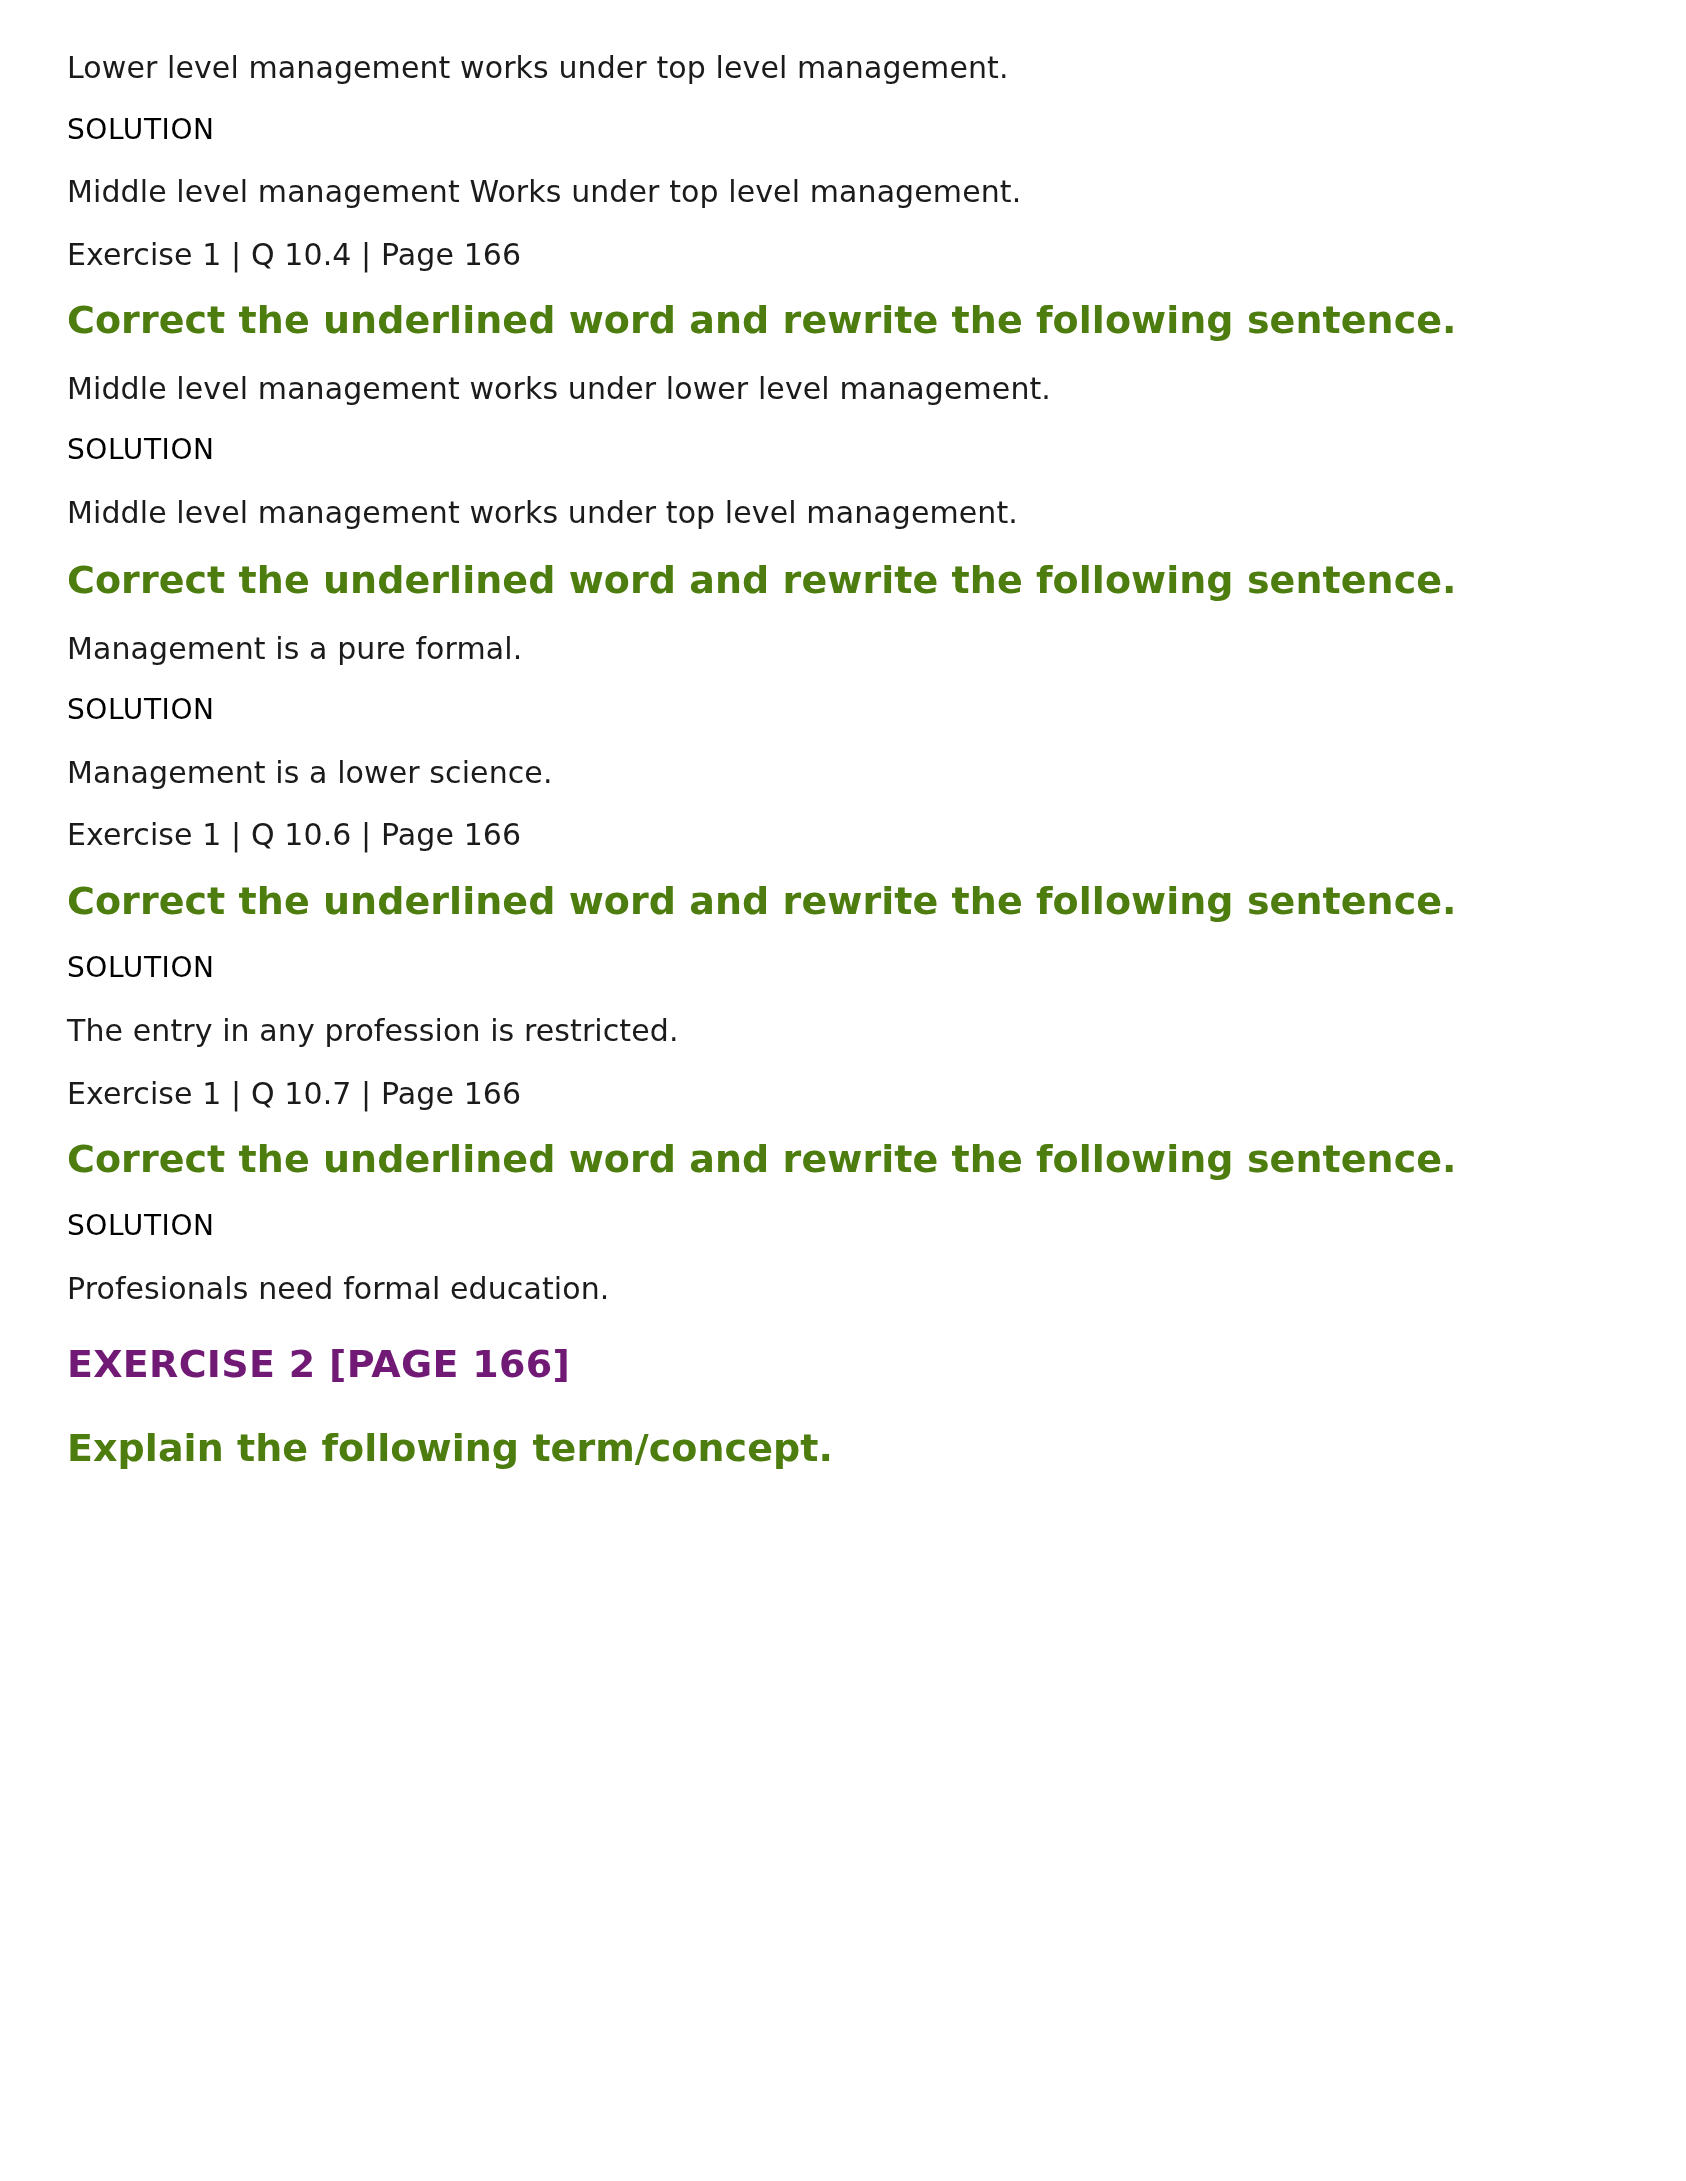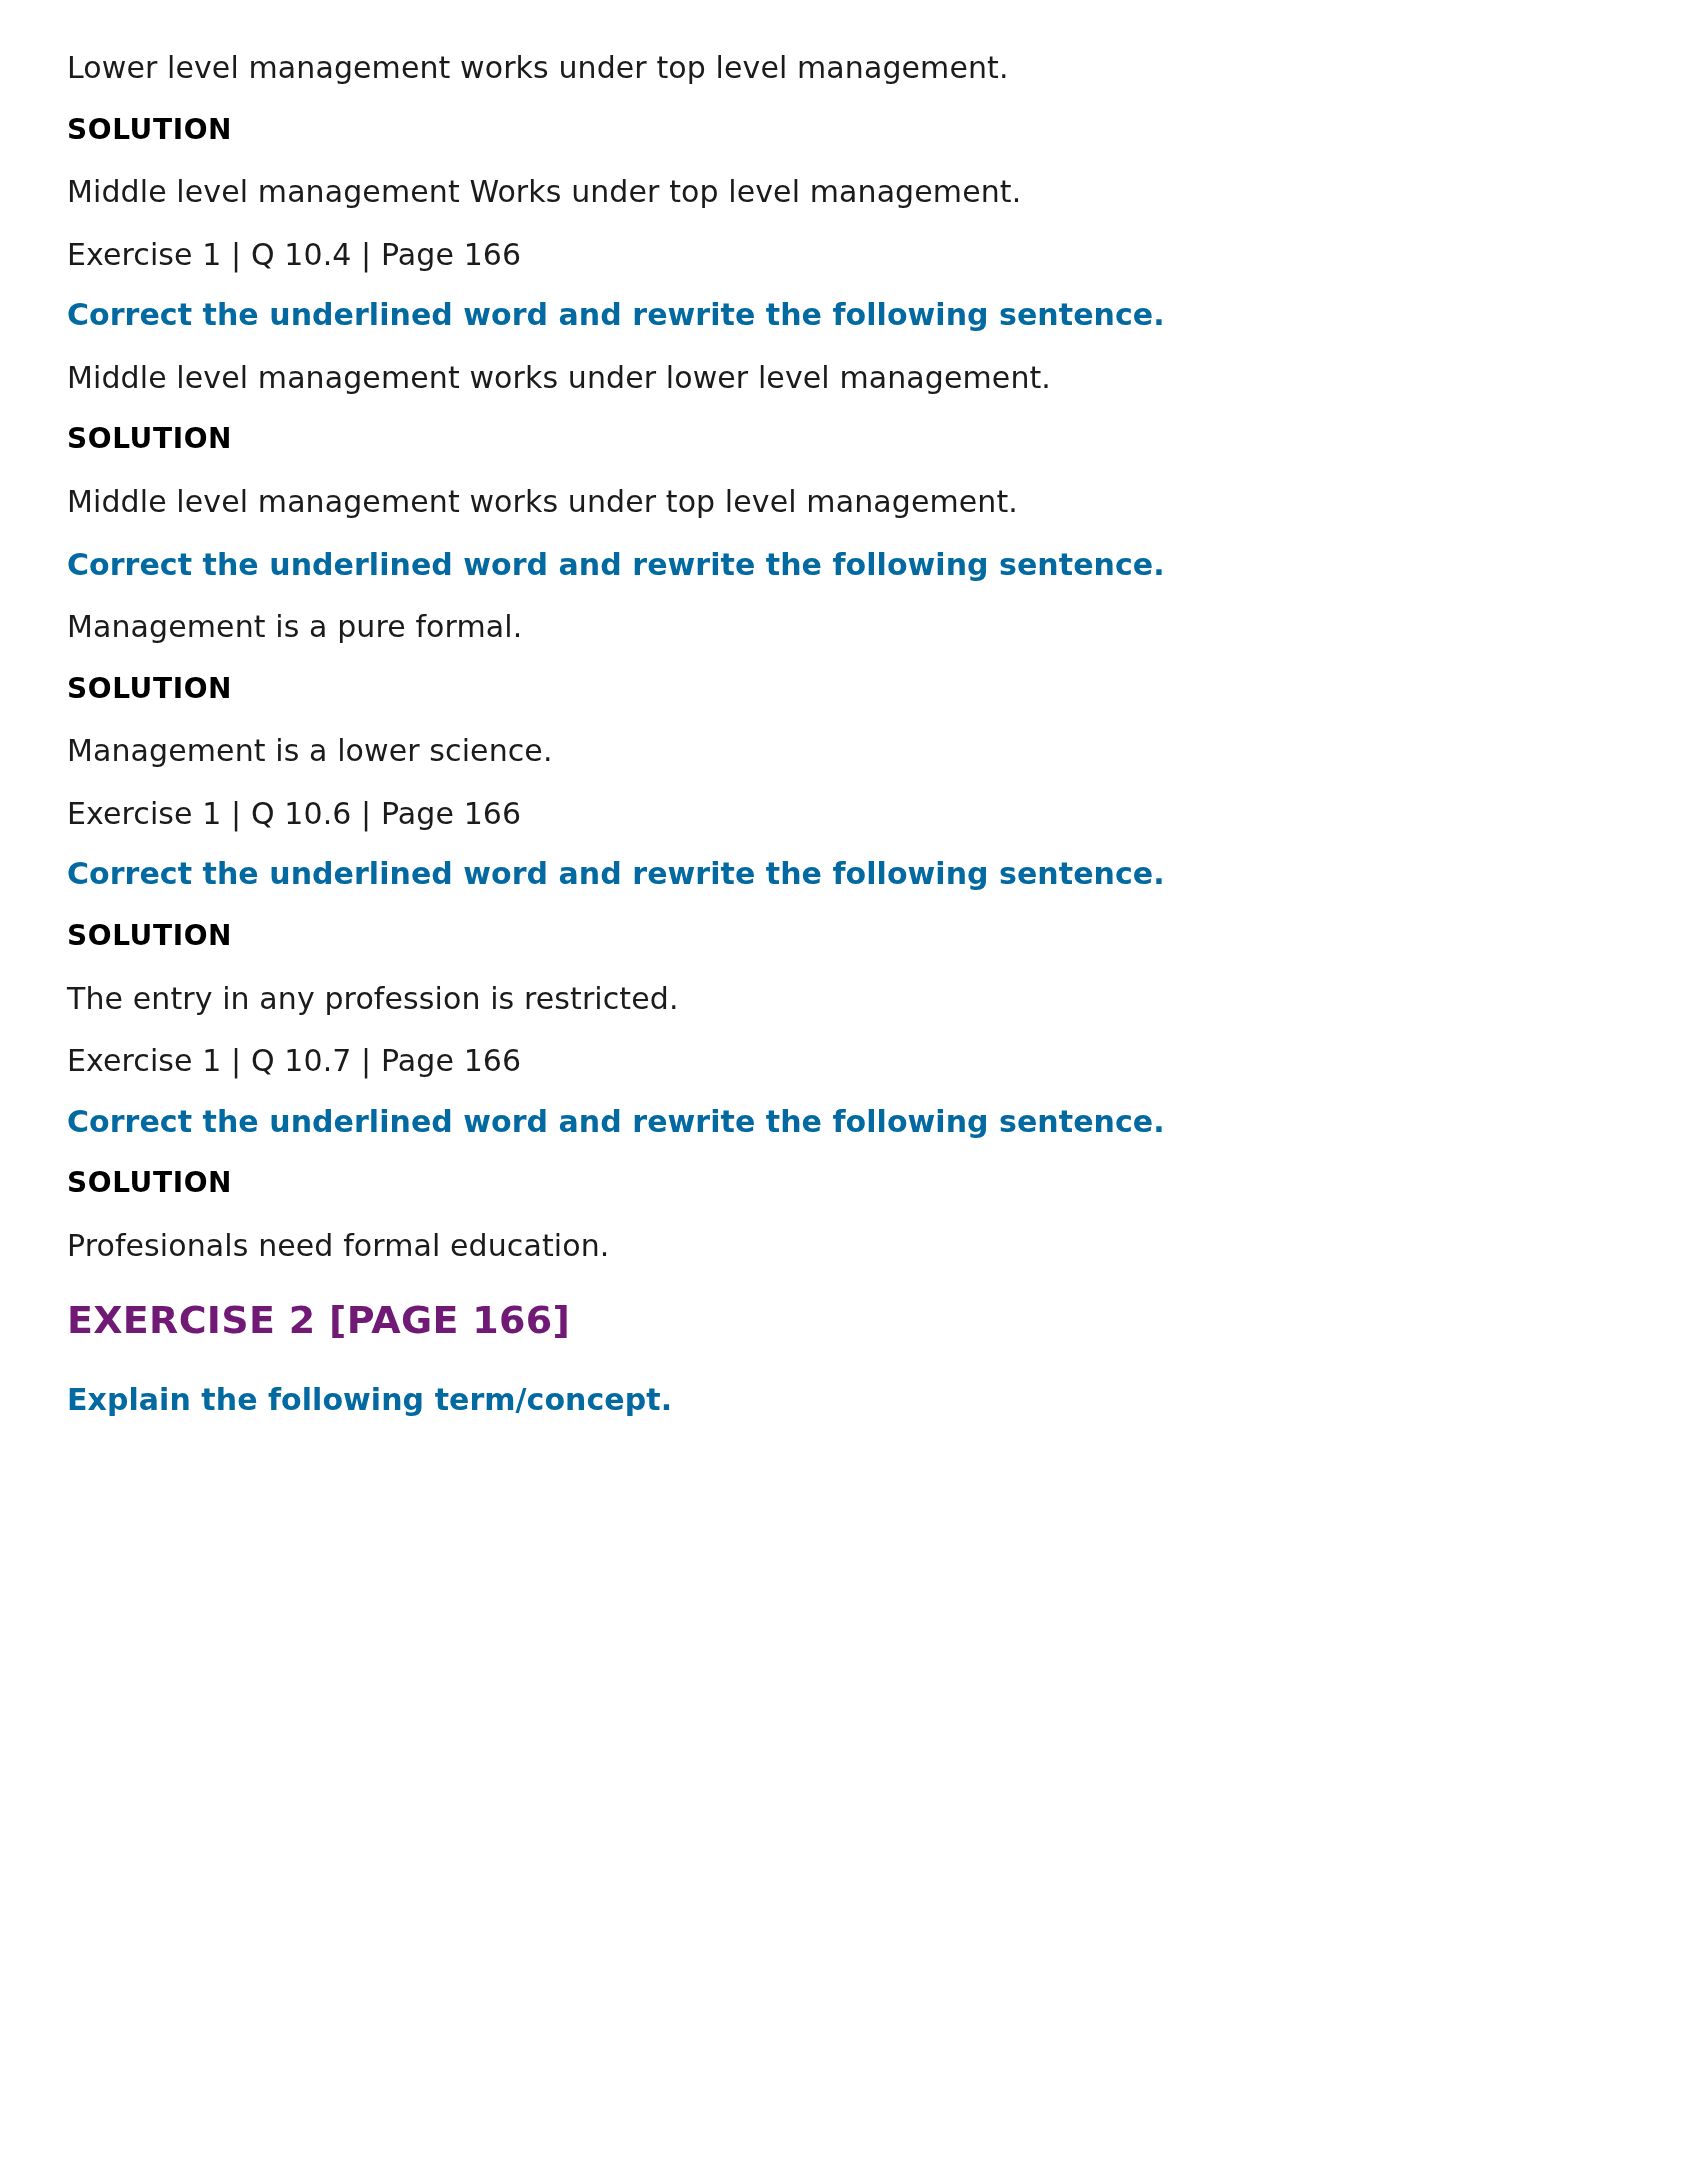--- a/index.html
+++ b/index.html
@@ -39,31 +39,31 @@
   .ref {
     font-size: 30px;
     font-weight: 400;
     line-height: 1.35;
     color: #1b1b1b;
     margin: 0 0 20px 0;
     letter-spacing: 0.1px;
   }
   
   .prompt {
-    font-size: 30px;
+    font-size: 38px;
     font-weight: 700;
     line-height: 1.35;
-    color: #0369a1;
+    color: #4d7c0f;
     margin: 0 0 22px 0;
     letter-spacing: 0.05px;
   }
   
   .solution-label {
     font-size: 28px;
-    font-weight: 700;
+    font-weight: 400;
     line-height: 1.35;
     color: #000000;
     margin: 0 0 24px 0;
     letter-spacing: 0.6px;
   }
   
   .section-heading {
     font-size: 38px;
     font-weight: 700;
     line-height: 1.3;

